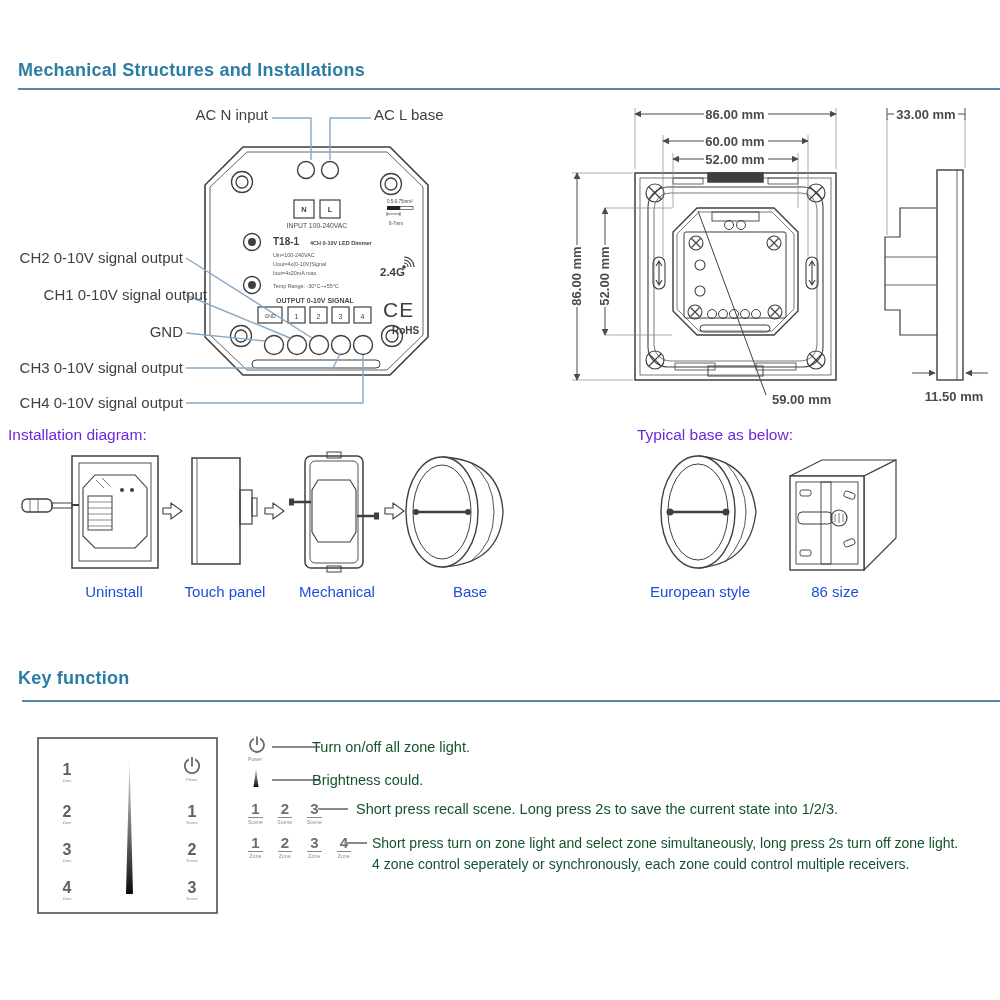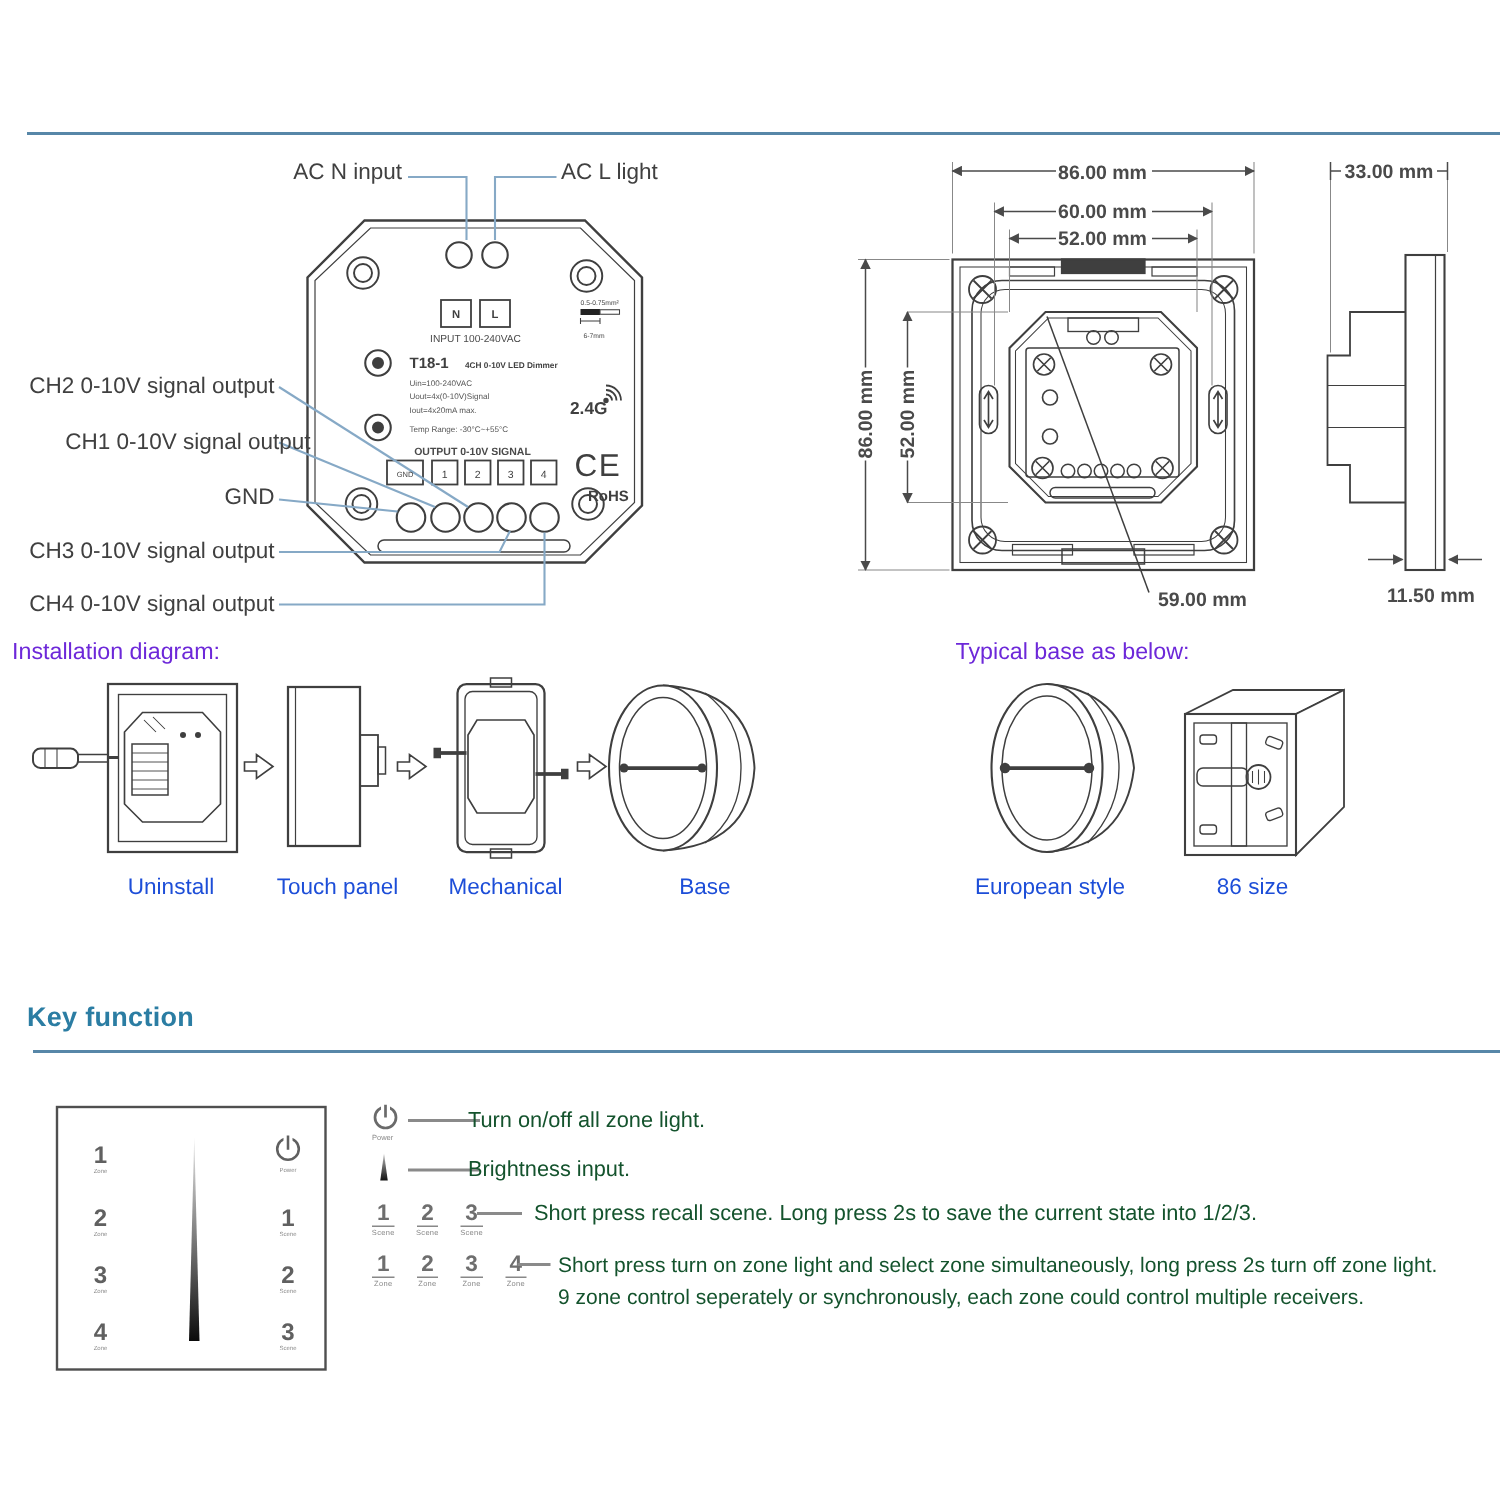--- a/index.html
+++ b/index.html
@@ -20,20 +20,21 @@
         border-bottom:1.5px solid #888;line-height:1;padding:0 3px 1px;}
   .ksub{display:block;font-size:5px;color:#888;margin-top:1px;letter-spacing:.2px;}
   .keys{position:absolute;white-space:nowrap;}
   .iconsub{position:absolute;font-size:5px;color:#888;}
 </style>
 </head>
 <body>
 
 <div id="page">
 
+  <div class="heading" style="left:18px;top:60px;">Mechanical Structures and Installations</div>
   <div class="rule" style="left:18px;top:88px;width:982px;"></div>
 
   <svg style="left:0;top:95px;" width="560" height="330" viewBox="0 0 560 330">
     <g stroke="#3f3f3f" fill="none" stroke-width="1.6">
       <path d="M243,52 H390 L428,90 V242 L390,280 H243 L205,242 V90 Z" fill="#fff"></path>
       <path d="M247,57 H387 L423,92 V240 L387,275 H247 L210,240 V92 Z" stroke-width="0.8"></path>
 
       <g stroke-width="1.3">
         <circle cx="242" cy="87" r="10.5"></circle>
           <circle cx="242" cy="87" r="6"></circle>
@@ -115,21 +116,21 @@
       <text x="296.5" y="223.5" font-size="7" text-anchor="middle">1</text>
       <text x="318.5" y="223.5" font-size="7" text-anchor="middle">2</text>
       <text x="340.5" y="223.5" font-size="7" text-anchor="middle">3</text>
       <text x="362.5" y="223.5" font-size="7" text-anchor="middle">4</text>
       <text x="387" y="108" font-size="4.5">0.5-0.75mm²</text>
       <text x="389" y="130" font-size="4.5">6-7mm</text>
     </g>
   </svg>
 
   <div class="dlabel" style="left:140px;top:106px;width:128px;text-align:right;">AC N input</div>
-  <div class="dlabel" style="left:374px;top:106px;">AC L light</div>
+  <div class="dlabel" style="left:374px;top:106px;">AC L base</div>
   <div class="dlabel r" style="left:0;top:249px;width:183px;">CH2 0-10V signal output</div>
   <div class="dlabel r" style="left:0;top:286px;width:183px;padding-left:24px;">CH1 0-10V signal output</div>
   <div class="dlabel r" style="left:0;top:323px;width:183px;">GND</div>
   <div class="dlabel r" style="left:0;top:359px;width:183px;">CH3 0-10V signal output</div>
   <div class="dlabel r" style="left:0;top:394px;width:183px;">CH4 0-10V signal output</div>
 
   <svg style="left:560px;top:95px;" width="440" height="330" viewBox="0 0 440 330">
     <defs>
       <marker id="mA" viewBox="0 0 10 10" refX="9" refY="5" markerWidth="7" markerHeight="7" orient="auto-start-reverse">
         <path d="M0,0 L10,5 L0,10 z" fill="#4a4a4a"></path>
@@ -393,33 +394,33 @@
   <svg style="left:251px;top:768px;" width="10" height="20" viewBox="0 0 10 20">
     <defs>
       <linearGradient id="sg2" x1="0" y1="0" x2="0" y2="1">
         <stop offset="0" stop-color="#bbb"></stop>
           <stop offset="1" stop-color="#111"></stop>
       </linearGradient>
     </defs>
     <polygon points="5,1 7.5,19 2.5,19" fill="url(#sg2)"></polygon>
   </svg>
   <div class="dash" style="left:272px;top:779px;width:48px;"></div>
-  <div class="krow-text" style="left:312px;top:772px;font-size:14.5px;">Brightness input.</div>
+  <div class="krow-text" style="left:312px;top:772px;font-size:14.5px;">Brightness could.</div>
 
   <div class="keys" style="left:243px;top:800px;">
     <span class="key"><span class="knum">1</span><span class="ksub">Scene</span></span>
     <span class="key"><span class="knum">2</span><span class="ksub">Scene</span></span>
     <span class="key"><span class="knum">3</span><span class="ksub">Scene</span></span>
   </div>
   <div class="dash" style="left:318px;top:808px;width:30px;"></div>
   <div class="krow-text" style="left:356px;top:801px;font-size:14.5px;">Short press recall scene. Long press 2s to save the current state into 1/2/3.</div>
 
   <div class="keys" style="left:243px;top:834px;">
     <span class="key"><span class="knum">1</span><span class="ksub">Zone</span></span>
     <span class="key"><span class="knum">2</span><span class="ksub">Zone</span></span>
     <span class="key"><span class="knum">3</span><span class="ksub">Zone</span></span>
     <span class="key"><span class="knum">4</span><span class="ksub">Zone</span></span>
   </div>
   <div class="dash" style="left:345px;top:842px;width:22px;"></div>
   <div class="krow-text" style="left:372px;top:835px;">Short press turn on zone light and select zone simultaneously, long press 2s turn off zone light.</div>
-  <div class="krow-text" style="left:372px;top:856px;">9 zone control seperately or synchronously, each zone could control multiple receivers.</div>
+  <div class="krow-text" style="left:372px;top:856px;">4 zone control seperately or synchronously, each zone could control multiple receivers.</div>
 
 </div>
 
 </body></html>

